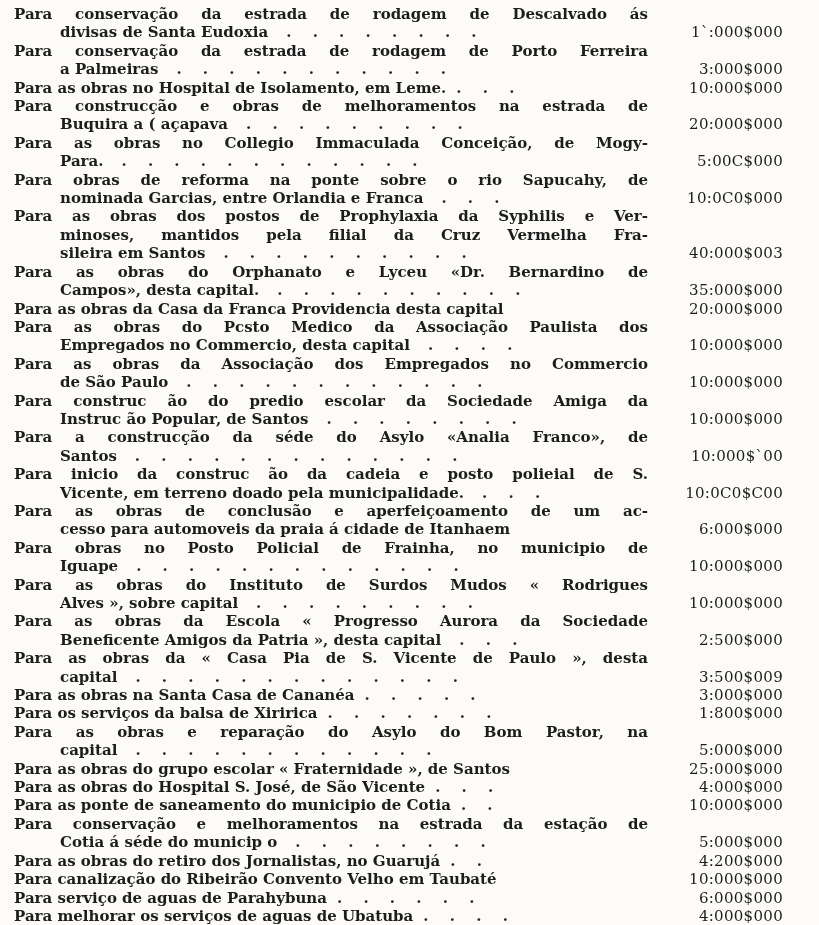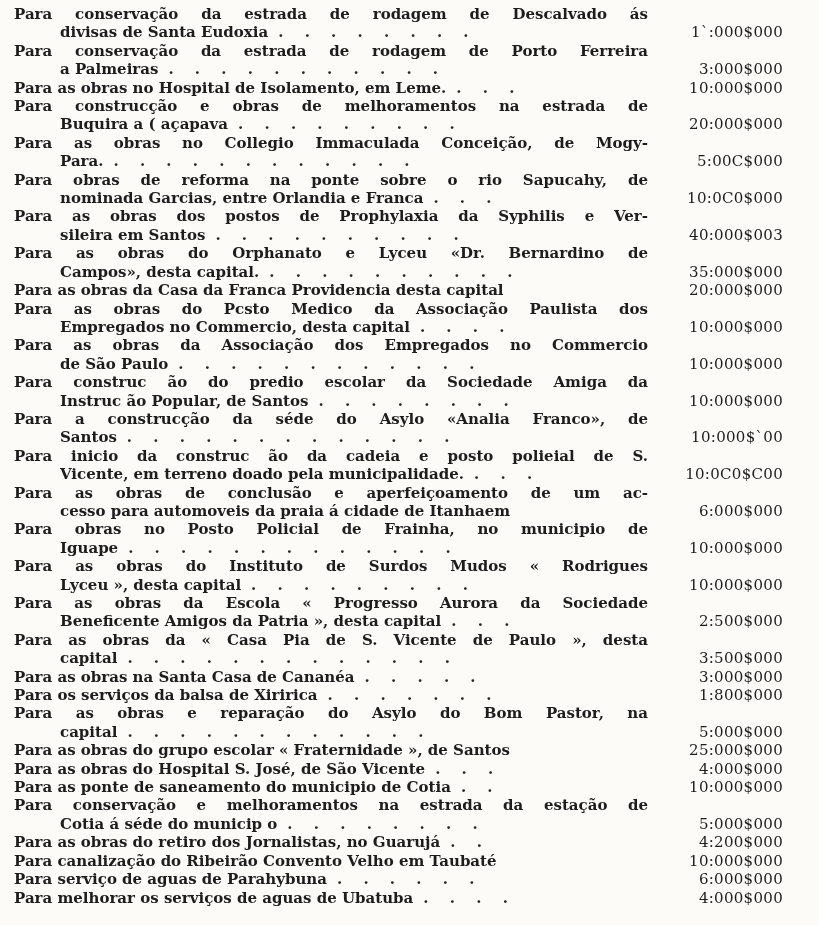--- a/index.html
+++ b/index.html
@@ -19,21 +19,21 @@
   .entry{position:relative;width:100%;}
   .lines{width:634px;font-weight:bold;}
   .line{white-space:nowrap;}
   .line.just{
     white-space:normal;
     text-align:justify;
     text-align-last:justify;
     width:100%;
     box-sizing:border-box;
   }
-  .line.cont{padding-left:46px;box-sizing:border-box;}
+  .line.cont{padding-left:46px;box-sizing:border-box;gap:8px;}
   .lastline{display:flex;align-items:baseline;}
   .lastline .txt{flex:0 0 auto;}
   .dots{
     flex:0 1 auto;
     margin-left:10px;
     word-spacing:14px;
     letter-spacing:1px;
     overflow:hidden;
     white-space:nowrap;
     color:#242424;
@@ -106,20 +106,21 @@
           <div class="line cont lastline">
             <span class="txt">nominada Garcias, entre Orlandia e Franca</span>
             <span class="dots">. . .</span>
           </div>
         </div>
         <div class="amount">10:0C0$000</div>
       </div>
       <div class="entry">
         <div class="lines">
           <div class="line just">Para as obras dos postos de Prophylaxia da Syphilis e Ver-</div>
+          <div class="line cont just">minoses, mantidos pela filial da Cruz Vermelha Fra-</div>
           <div class="line cont lastline">
             <span class="txt">sileira em Santos</span>
             <span class="dots">. . . . . . . . . .</span>
           </div>
         </div>
         <div class="amount">40:000$003</div>
       </div>
       <div class="entry">
         <div class="lines">
           <div class="line just">Para as obras do Orphanato e Lyceu «Dr. Bernardino de</div>
@@ -204,21 +205,21 @@
             <span class="txt">Iguape</span>
             <span class="dots">. . . . . . . . . . . . .</span>
           </div>
         </div>
         <div class="amount">10:000$000</div>
       </div>
       <div class="entry">
         <div class="lines">
           <div class="line just">Para as obras do Instituto de Surdos Mudos « Rodrigues</div>
           <div class="line cont lastline">
-            <span class="txt">Lyceu », desta capital</span>
+            <span class="txt">Alves », sobre capital</span>
             <span class="dots">. . . . . . . . .</span>
           </div>
         </div>
         <div class="amount">10:000$000</div>
       </div>
       <div class="entry">
         <div class="lines">
           <div class="line just">Para as obras da Escola « Progresso Aurora da Sociedade</div>
           <div class="line cont lastline">
             <span class="txt">Beneficente Amigos da Patria », desta capital</span>
@@ -228,21 +229,21 @@
         <div class="amount">2:500$000</div>
       </div>
       <div class="entry">
         <div class="lines">
           <div class="line just">Para as obras da « Casa Pia de S. Vicente de Paulo », desta</div>
           <div class="line cont lastline">
             <span class="txt">capital</span>
             <span class="dots">. . . . . . . . . . . . .</span>
           </div>
         </div>
-        <div class="amount">3:500$000</div>
+        <div class="amount">3:500$009</div>
       </div>
       <div class="entry">
         <div class="lines">
           <div class="line lastline">
             <span class="txt">Para as obras na Santa Casa de Cananéa</span>
             <span class="dots">. . . . .</span>
           </div>
         </div>
         <div class="amount">3:000$000</div>
       </div>

